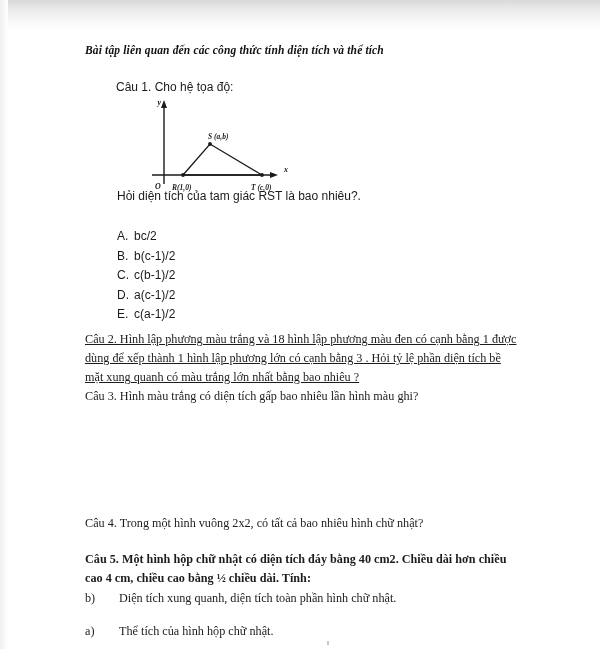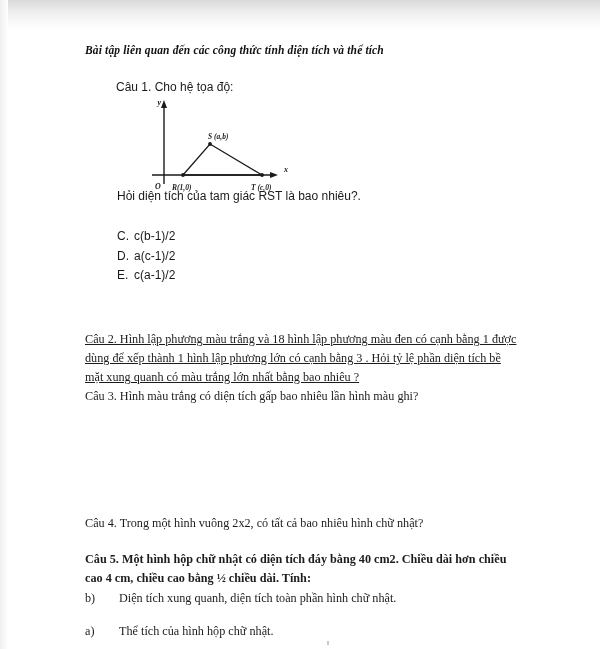--- a/index.html
+++ b/index.html
@@ -184,20 +184,26 @@
         <text x="22" y="94" font-family="Liberation Serif, serif" font-size="7.5" font-style="italic" font-weight="bold" fill="#1a1a1a">R(1,0)</text>
         <text x="58" y="43" font-family="Liberation Serif, serif" font-size="7.5" font-style="italic" font-weight="bold" fill="#1a1a1a">S (a,b)</text>
         <text x="101" y="94" font-family="Liberation Serif, serif" font-size="7.5" font-style="italic" font-weight="bold" fill="#1a1a1a">T (c,0)</text>
       </svg>
     </div>
 
     <div class="question sans">Hỏi diện tích của tam giác RST là bao nhiêu?.</div>
 
     <div class="choices">
       <div class="choice">
+        <span class="letter">A.</span><span>bc/2</span>
+      </div>
+      <div class="choice">
+        <span class="letter">B.</span><span>b(c-1)/2</span>
+      </div>
+      <div class="choice">
         <span class="letter">C.</span><span>c(b-1)/2</span>
       </div>
       <div class="choice">
         <span class="letter">D.</span><span>a(c-1)/2</span>
       </div>
       <div class="choice">
         <span class="letter">E.</span><span>c(a-1)/2</span>
       </div>
     </div>
 

